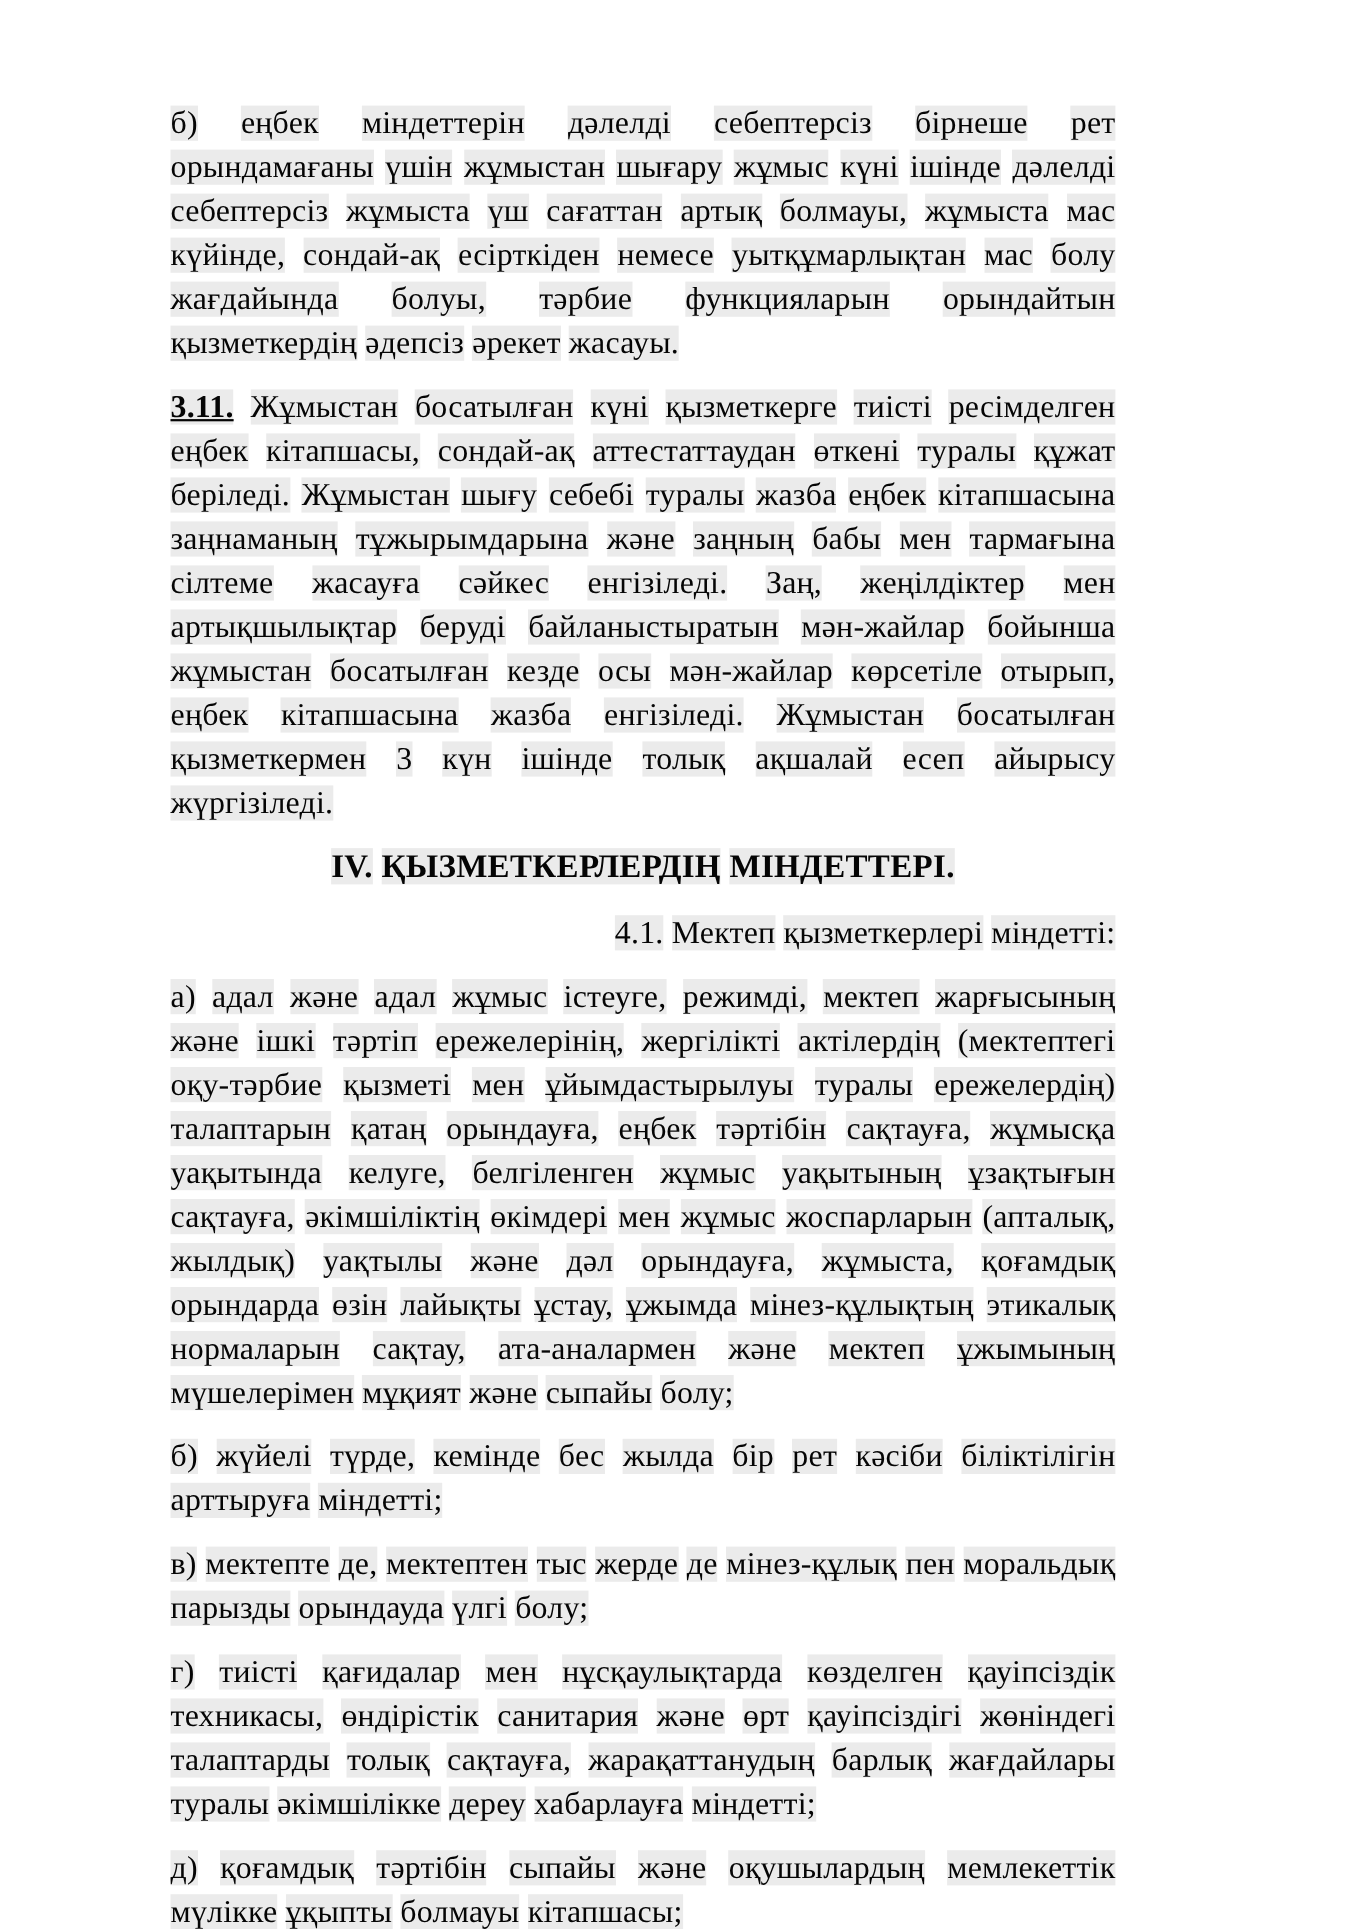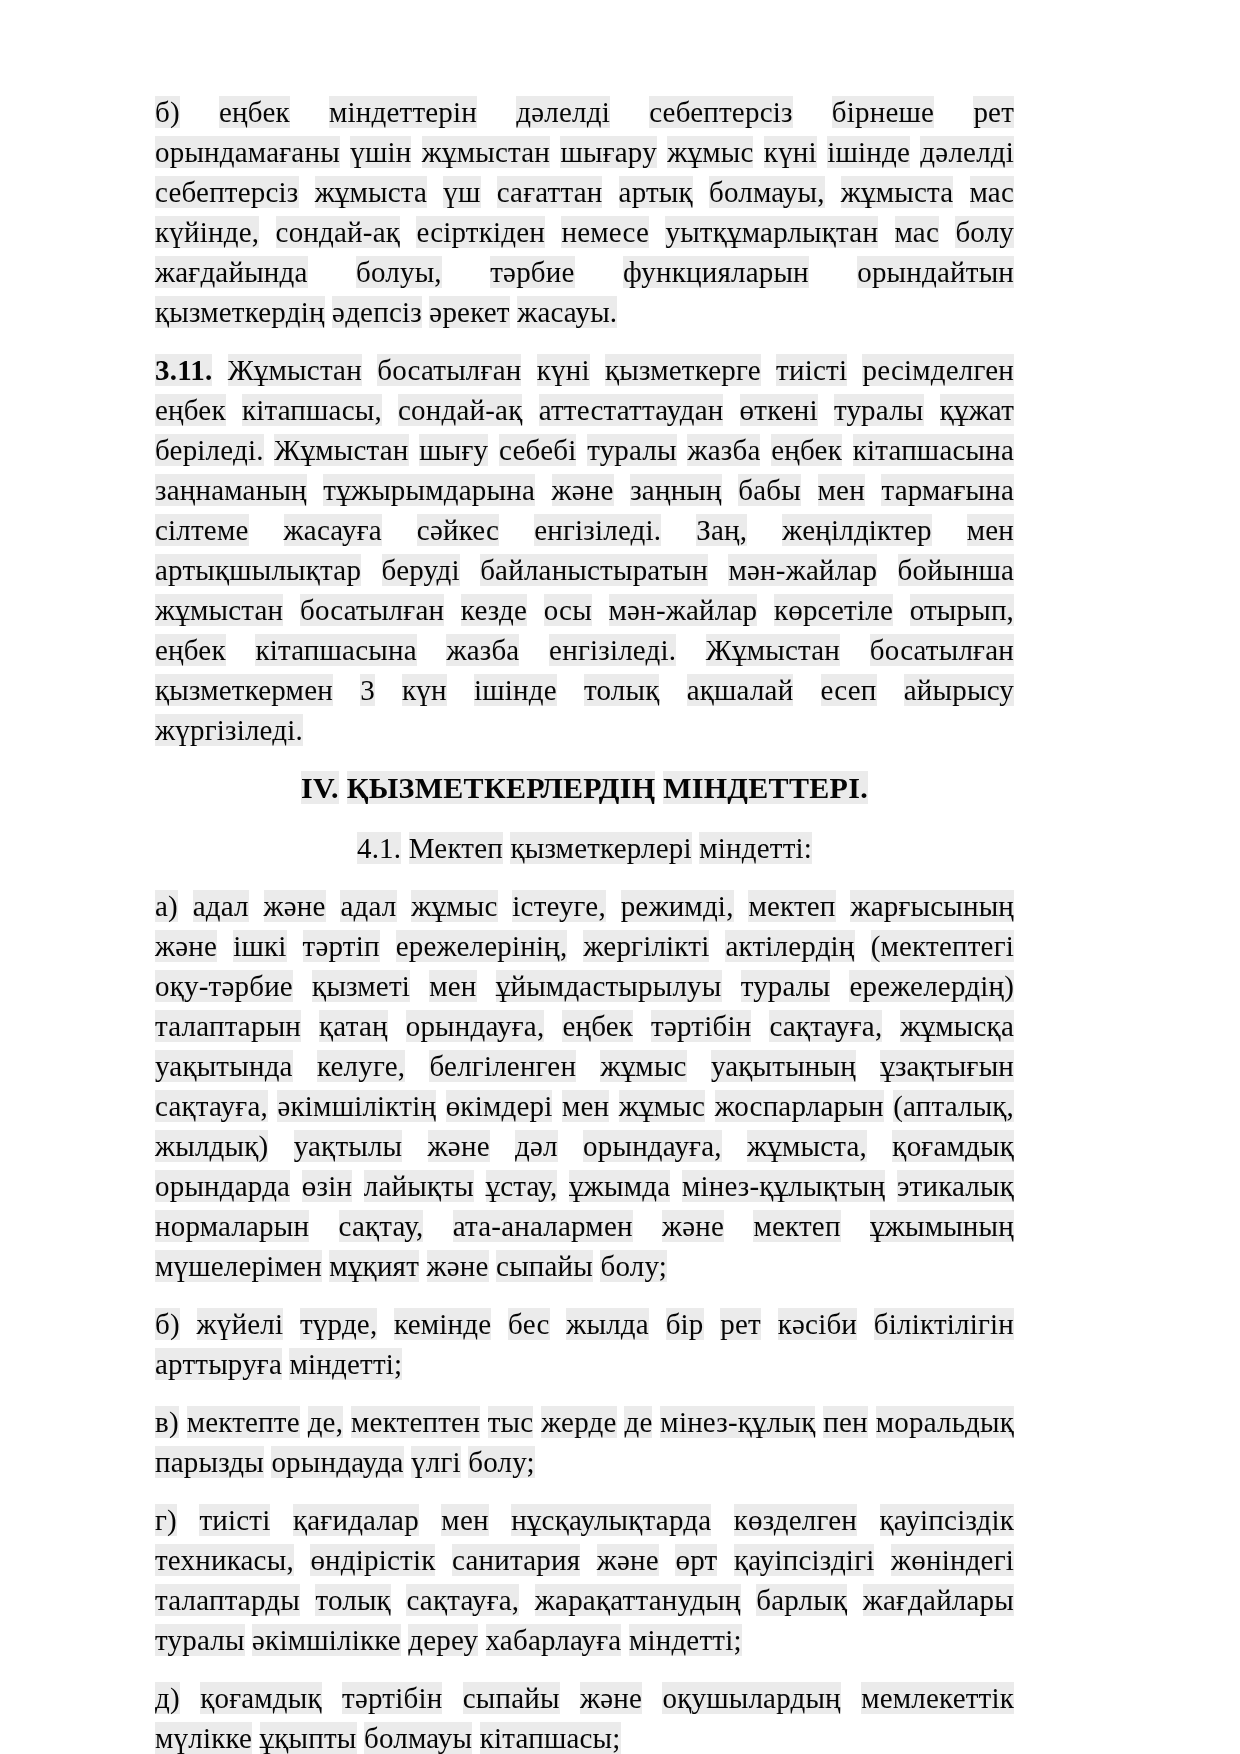--- a/index.html
+++ b/index.html
@@ -22,32 +22,33 @@
     background: #ffffff;
   }
   .par {
     margin: 0 0 18px 0;
     font-size: 29px;
     line-height: 40px;
     text-align: justify;
     letter-spacing: 0.2px;
   }
   .single-line {
-    text-align: center;
+    text-align: right;
   }
   .heading {
     margin: 2px 0 20px 0;
     font-size: 30px;
     line-height: 40px;
     font-weight: bold;
     text-align: center;
     letter-spacing: 0.3px;
   }
   .bold {
     font-weight: bold;
+    text-decoration: underline;
   }
   
   .w {
     background: #ebebeb;
     box-decoration-break: clone;
     -webkit-box-decoration-break: clone;
   }
 </style>
 </head>
 <body>

